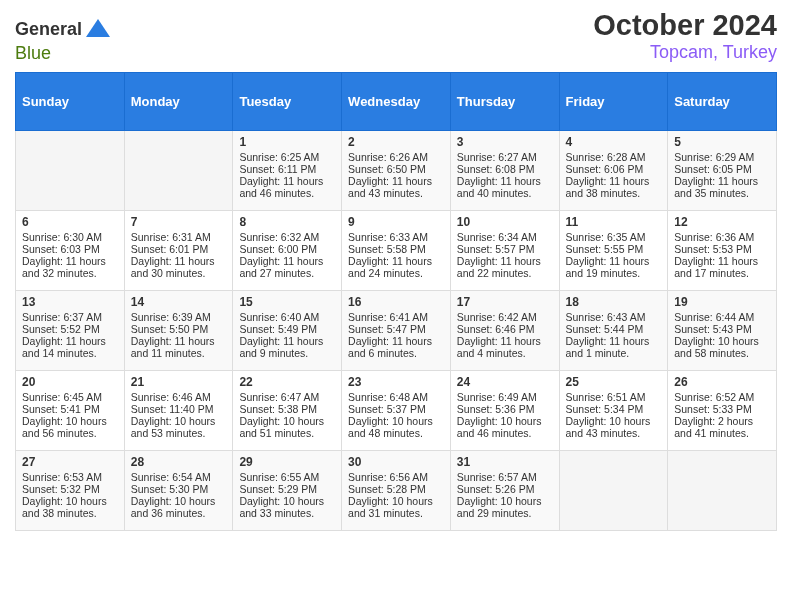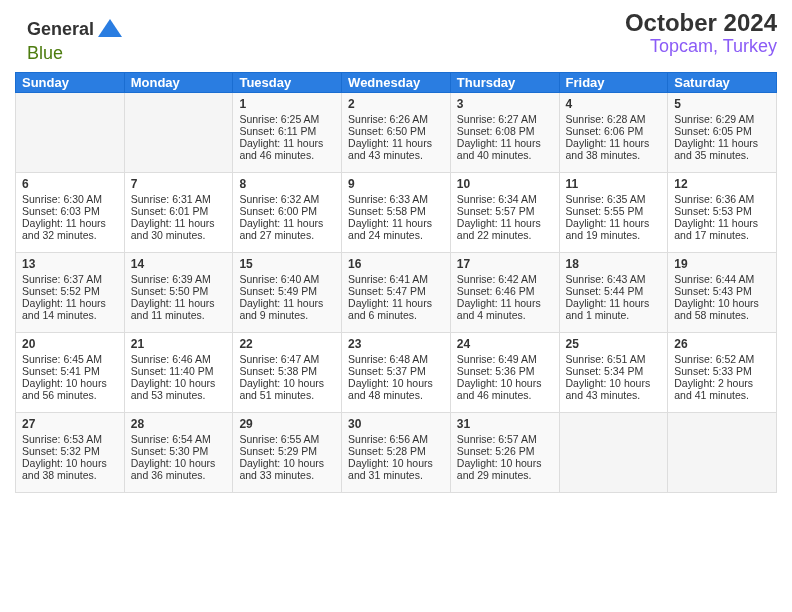--- a/index.html
+++ b/index.html
@@ -11,21 +11,20 @@
     }
     .page {
       width: 792px;
       padding: 10px 15px 15px 15px;
     }
     .header {
       display: flex;
       justify-content: space-between;
       align-items: flex-start;
       margin-bottom: 8px;
-      margin-left: 12px;
     }
     .logo {
       display: flex;
       align-items: center;
       margin-top: 5px;
     }
     .logo-general {
       font-size: 18px;
       font-weight: bold;
       color: #333;
@@ -37,40 +36,40 @@
     }
     .logo-icon {
       width: 28px;
       height: 28px;
       margin-left: 2px;
     }
     .title-section {
       text-align: right;
     }
     .month-title {
-      font-size: 24px;
+      font-size: 29px;
       font-weight: bold;
       color: #333;
       line-height: 1.1;
     }
     .location {
       font-size: 18px;
       color: #8b5cf6;
     }
     .calendar {
       width: 100%;
       border-collapse: collapse;
       border: 1px solid #ccc;
     }
     .calendar th {
       background-color: #2a7de1;
       color: #fff;
       font-size: 13px;
       font-weight: bold;
-      padding: 2px 6px;
+      padding: 21px 6px;
       text-align: left;
       border: 1px solid #1a6dd1;
     }
     .calendar td {
       vertical-align: top;
       padding: 4px 6px;
       border: 1px solid #ddd;
       font-size: 10.5px;
       color: #333;
       width: calc(100% / 7);

